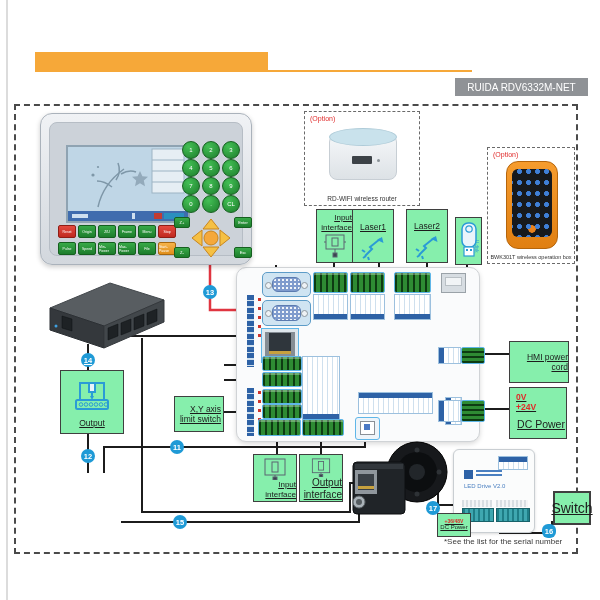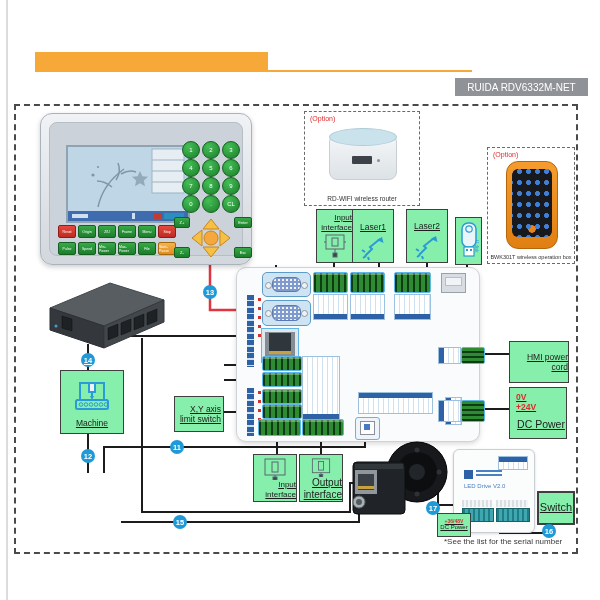--- a/index.html
+++ b/index.html
@@ -123,21 +123,21 @@
     </g>
     <polyline points="210,263 210,310 262,310" fill="none" stroke="#e03540" stroke-width="2.5"></polyline>
   </svg>
 
   <div class="badge" style="left:203px;top:285px;">13</div>
   <div class="badge" style="left:81px;top:353px;text-decoration:underline;">14</div>
   <div class="badge" style="left:81px;top:449px;">12</div>
   <div class="badge" style="left:170px;top:440px;">11</div>
   <div class="badge" style="left:173px;top:515px;">15</div>
   <div class="badge" style="left:426px;top:501px;">17</div>
-  <div class="badge" style="left:542px;top:524px;">16</div>
+  <div class="badge" style="left:542px;top:524px;border-radius:6px;">16</div>
 
   <div class="abs panel">
     <div class="panel-face">
       <div class="screen">
         <svg width="120" height="74" viewBox="0 0 120 74">
           <rect x="84" y="2" width="32" height="44" fill="#e6eef4" stroke="#9db4c4" stroke-width="1"></rect>
           <line x1="84" y1="13" x2="116" y2="13" stroke="#9db4c4"></line>
           <line x1="84" y1="24" x2="116" y2="24" stroke="#9db4c4"></line>
           <line x1="84" y1="35" x2="116" y2="35" stroke="#9db4c4"></line>
           <g stroke="#7e97a8" stroke-width="1.5" fill="none">
@@ -339,21 +339,21 @@
       <polygon points="22,24 20,20 24,20" fill="#2a9bd6"></polygon>
       <g fill="none" stroke="#2a9bd6" stroke-width="1">
         <circle cx="11" cy="28.5" r="1.8"></circle>
           <circle cx="16" cy="28.5" r="1.8"></circle>
           <circle cx="21" cy="28.5" r="1.8"></circle>
         <circle cx="26" cy="28.5" r="1.8"></circle>
           <circle cx="31" cy="28.5" r="1.8"></circle>
           <circle cx="36" cy="28.5" r="1.8"></circle>
       </g>
     </svg>
-    <span style="margin-top:2px;">Machine</span>
+    <span style="margin-top:2px;">Output</span>
   </div>
 
 
   <div class="box" style="left:253px;top:454px;width:44px;height:48px;justify-content:flex-start;padding-top:3px;box-sizing:border-box;">
     <svg width="24" height="22" viewBox="0 0 24 22">
       <g fill="none" stroke="#5a6570" stroke-width="1">
         <rect x="2" y="1" width="20" height="16"></rect>
           <rect x="9" y="4" width="6" height="10"></rect>
         <line x1="12" y1="17" x2="12" y2="20"></line>
           <rect x="10" y="19" width="4" height="3" fill="#3a4450"></rect>
@@ -406,16 +406,16 @@
     <div class="abs" style="left:42px;top:50px;width:32px;height:7px;background:repeating-linear-gradient(90deg,#d8dee2 0 2px,#f3f5f6 2px 4px);"></div>
     <div class="abs" style="left:8px;top:58px;width:30px;height:12px;background:repeating-linear-gradient(90deg,#1f7d86 0 2px,#3fa7b0 2px 5px);border:1px solid #17626a;"></div>
     <div class="abs" style="left:42px;top:58px;width:32px;height:12px;background:repeating-linear-gradient(90deg,#1f7d86 0 2px,#3fa7b0 2px 5px);border:1px solid #17626a;"></div>
   </div>
 
   <div class="box" style="left:437px;top:513px;width:32px;height:22px;border-width:1px;z-index:4;">
     <span style="font-size:5px;" class="dc-red">+36/48V</span>
     <span style="font-size:6px;">DC Power</span>
   </div>
 
-  <div class="box" style="left:537px;top:491px;width:34px;height:30px;border-width:2px;font-size:11px;">Switch</div>
+  <div class="box" style="left:553px;top:491px;width:34px;height:30px;border-width:2px;font-size:14px;">Switch</div>
 
   <div class="abs footnote">*See the list for the serial number</div>
 </div>
 
 </body></html>

